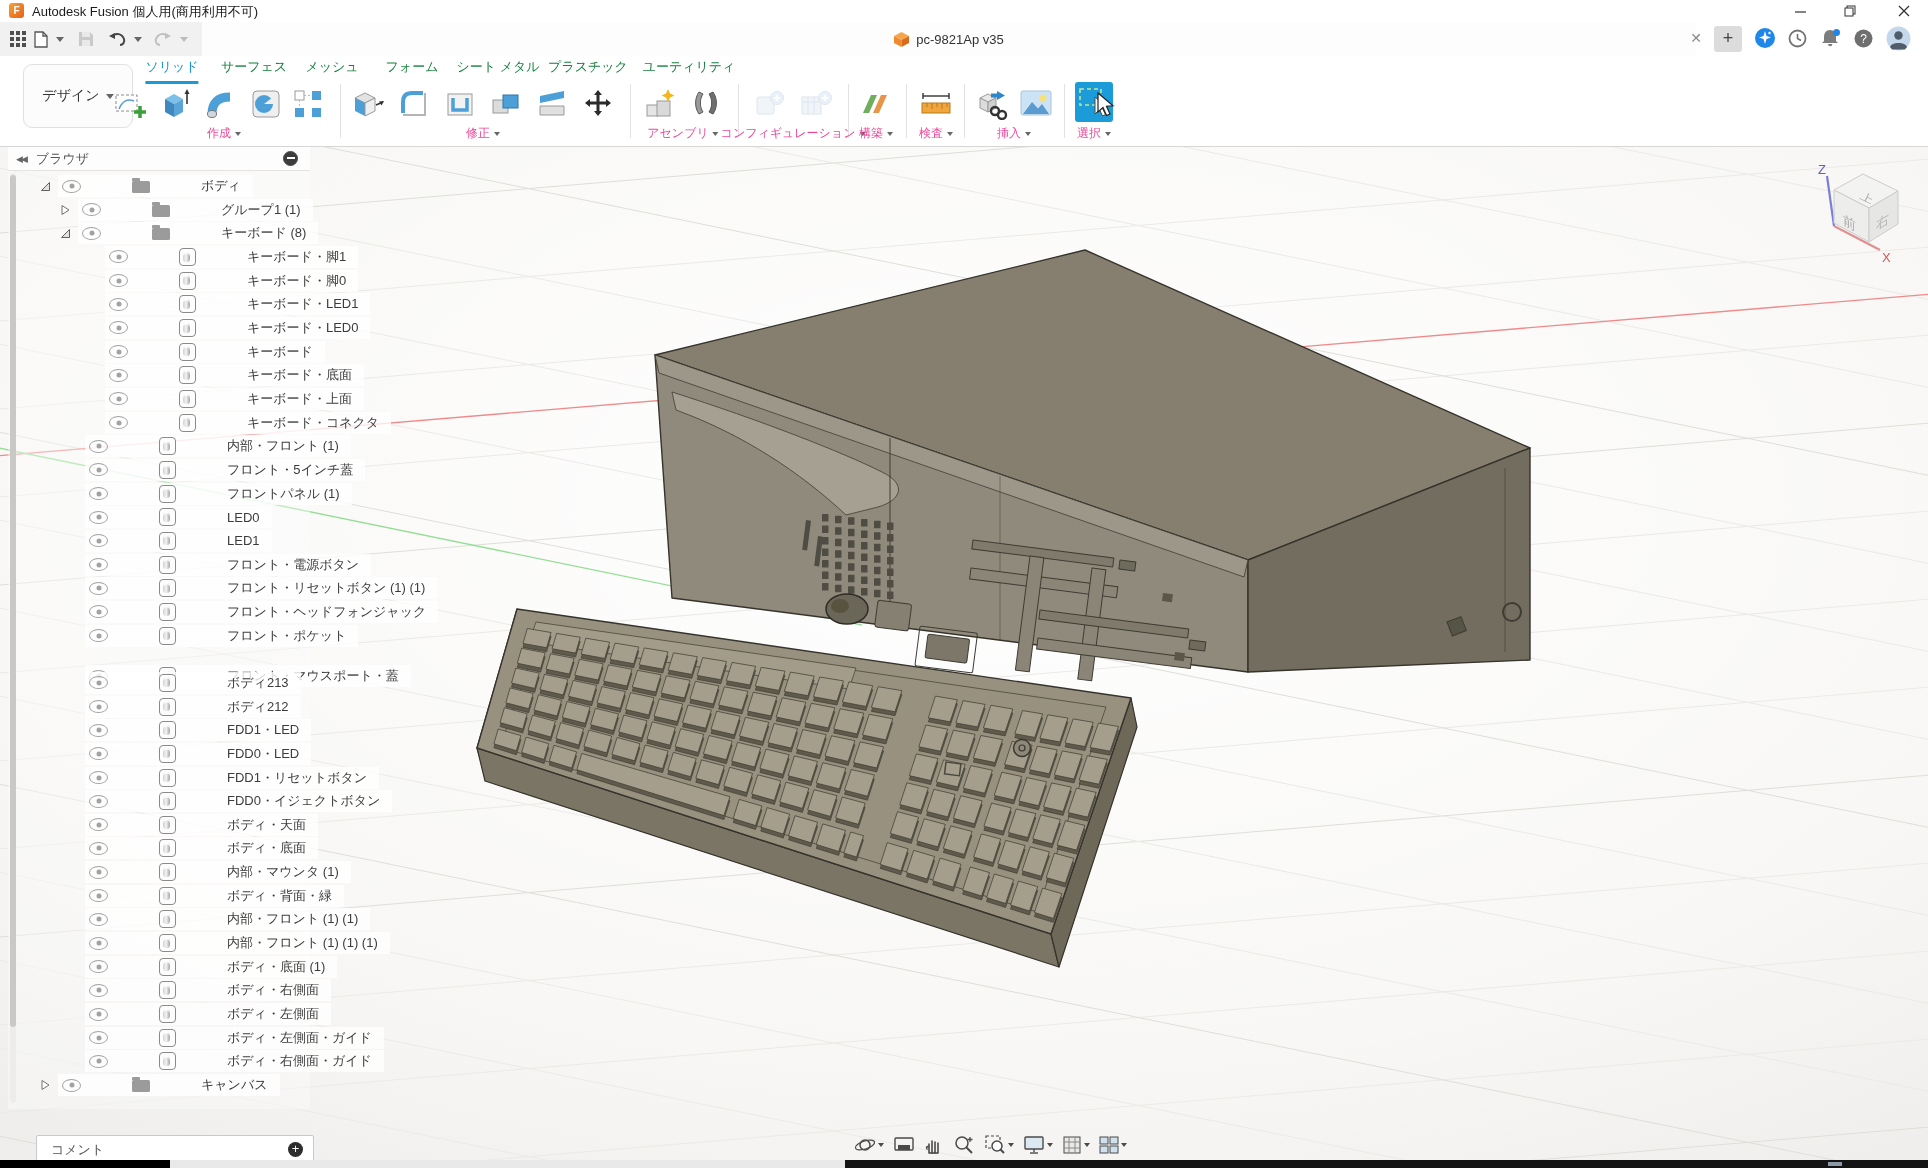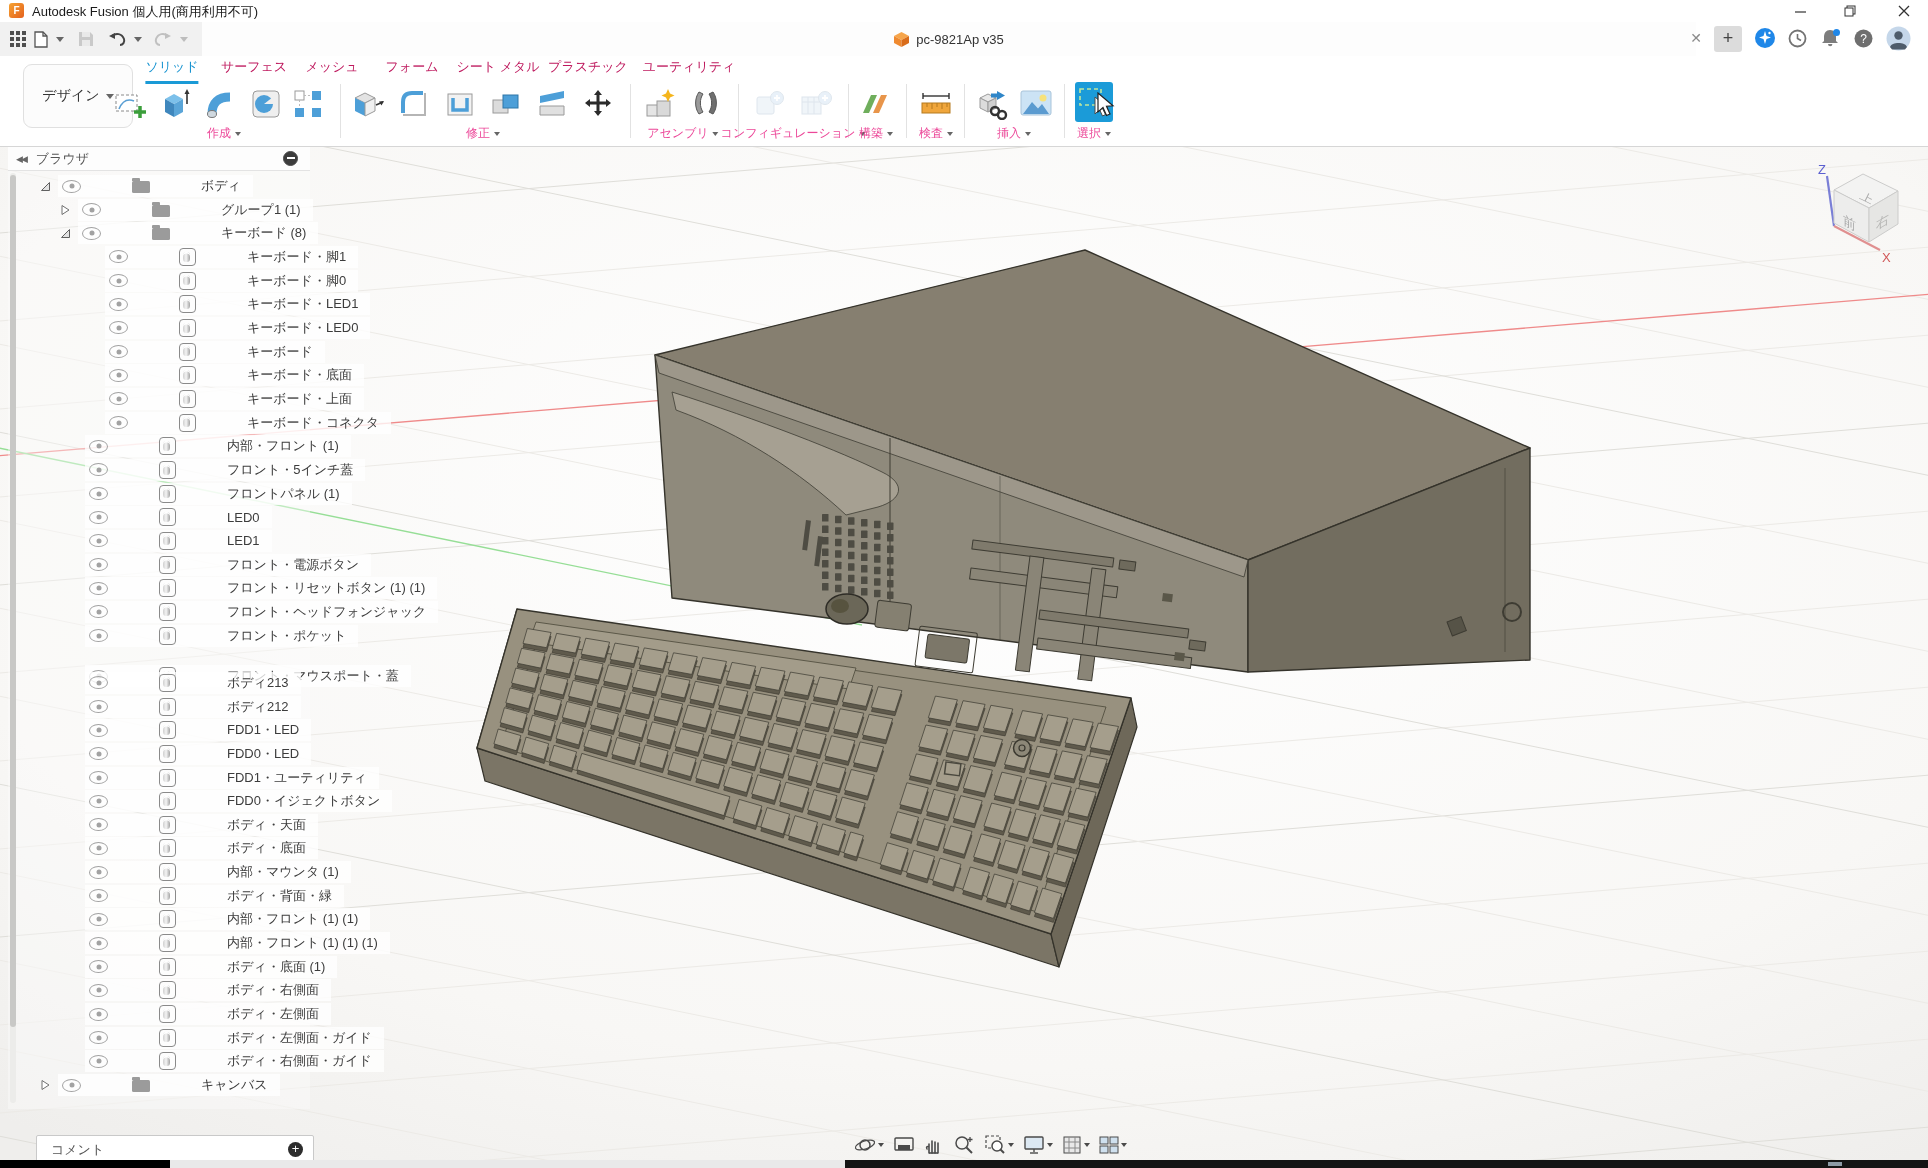--- a/index.html
+++ b/index.html
@@ -19,21 +19,21 @@
   .caret.dis{border-top-color:#bdbdbd;}
   #doctab{position:absolute;left:202px;top:0;width:1494px;height:34px;display:flex;align-items:center;justify-content:center;gap:7px;background:#fdfdfd;}
   #doctab span{font-size:13px;color:#333;}
   #tab-close{position:absolute;left:1686px;top:6px;width:20px;height:20px;font-size:14px;color:#8a8a8a;text-align:center;line-height:20px;}
   #tab-new{position:absolute;left:1714px;top:4px;width:28px;height:26px;background:#dcdcdc;border-radius:3px;color:#444;font-size:18px;text-align:center;line-height:25px;}
   .hdricon{position:absolute;top:5px;}
   
   #ribbon{position:absolute;left:0;top:56px;width:1928px;height:90px;background:#fff;border-bottom:1px solid #d6d6d6;z-index:38;}
   #workspace-btn{position:absolute;left:23px;top:8px;width:108px;height:62px;border:1px solid #e0e0e0;border-radius:9px;
     background:#fcfcfc;display:flex;align-items:center;justify-content:center;gap:6px;font-size:14px;color:#333;}
-  .rtab{position:absolute;top:2px;height:22px;transform:translateX(-50%);font-size:13px;color:#be185d;white-space:nowrap;}
+  .rtab{position:absolute;top:2px;height:22px;transform:translateX(-50%);font-size:13px;color:#15803d;white-space:nowrap;}
   .rtab.active{color:#1492d0;border-bottom:3px solid #1a9ad6;padding-bottom:1px;}
   .ricon{position:absolute;top:28px;width:38px;height:40px;display:flex;align-items:center;justify-content:center;transform:translateX(-50%);}
   .vdiv{position:absolute;top:28px;height:54px;width:1px;background:#e2e2e2;}
   .glabel{position:absolute;top:69px;transform:translateX(-50%);font-size:12px;color:#ec4899;white-space:nowrap;display:flex;align-items:center;gap:4px;}
   .glabel .caret{border-left-width:3.5px;border-right-width:3.5px;border-top-width:4.5px;}
   #select-btn{width:40px;height:40px;background:#1b9bd8;border-radius:3px;display:flex;align-items:center;justify-content:center;}
   
   #canvas-svg{position:absolute;left:0;top:0;z-index:1;}
   
   #browser-wash{position:absolute;left:8px;top:147px;width:302px;height:962px;background:rgba(252,252,252,.40);z-index:4;}
@@ -1055,21 +1055,21 @@
         <span class="ticon bicon"></span>
         <span class="lbl">FDD0・LED</span>
       </span>
     </div>
     <div class="trow body" style="top: 765.5px; left: 85px;">
 
       <span class="rowbg">
         <span class="eye"></span>
 
         <span class="ticon bicon"></span>
-        <span class="lbl">FDD1・ユーティリティ</span>
+        <span class="lbl">FDD1・リセットボタン</span>
       </span>
     </div>
     <div class="trow body" style="top: 789.16px; left: 85px;">
 
       <span class="rowbg">
         <span class="eye"></span>
 
         <span class="ticon bicon"></span>
         <span class="lbl">FDD0・イジェクトボタン</span>
       </span>

